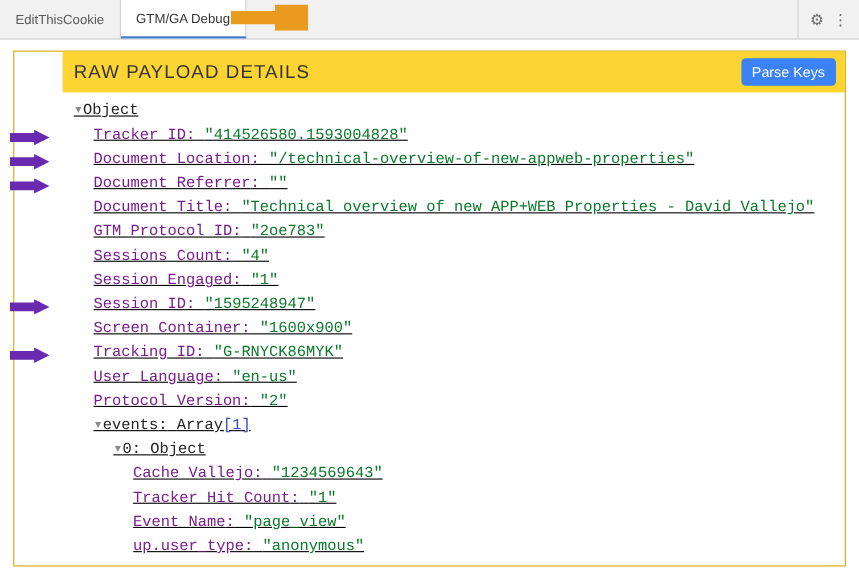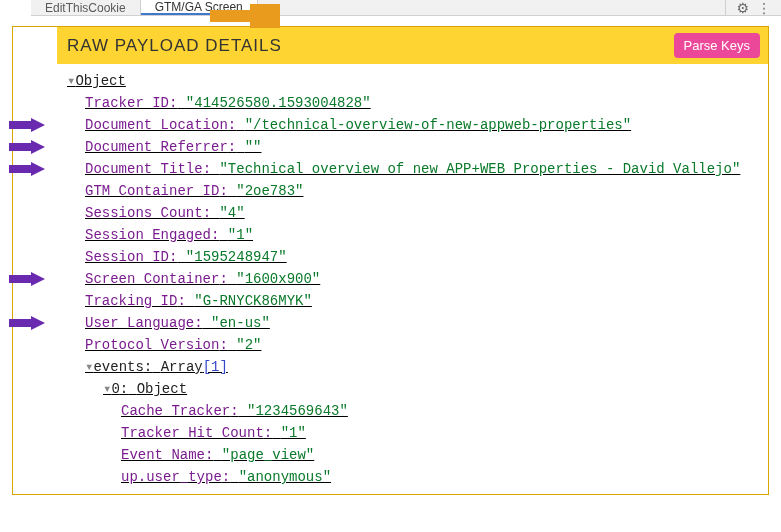--- a/index.html
+++ b/index.html
@@ -6,27 +6,26 @@
   body {
     font-family: "Segoe UI", Tahoma, sans-serif;
     font-size: 13px;
     background: #fff;
     width: 781px;
     height: 532px;
     overflow: hidden;
     position: relative;
   }
   .tabbar {
-    height: 16px;
+    height: 36px;
     border-bottom: 1px solid #d0d0d0;
     display: flex;
     align-items: stretch;
     background: #f1f1f1;
     position: relative;
-    margin-left: 31px;
   }
   .tab {
     padding: 0 14px;
     display: flex;
     align-items: center;
     color: #5a5a5a;
     font-size: 12px;
     border-right: 1px solid #d0d0d0;
     cursor: pointer;
   }
@@ -60,21 +59,21 @@
     justify-content: space-between;
     padding: 6px 8px 6px 10px;
   }
   .panel-title {
     font-family: "Trebuchet MS", "Segoe UI", sans-serif;
     font-size: 17px;
     letter-spacing: 1px;
     color: #333;
   }
   .parse-btn {
-    background: #ec4899;
+    background: #3b82f6;
     color: #fff;
     border: none;
     border-radius: 4px;
     padding: 5px 10px;
     font-size: 13px;
     cursor: pointer;
   }
   .tree {
     font-family: Consolas, "Courier New", monospace;
     font-size: 14px;
@@ -111,55 +110,55 @@
 </style>
 </head>
 <body>
 
 <svg class="big-arrow" viewBox="0 0 70 24">
   <polygon points="70,0 70,24 40,24 40,18 0,18 0,6 40,6 40,0" fill="#e89b1c"></polygon>
 </svg>
 
 <div class="tabbar">
   <div class="tab">EditThisCookie</div>
-  <div class="tab active">GTM/GA Screen</div>
+  <div class="tab active">GTM/GA Debug</div>
   <div class="tab-spacer"></div>
   <div class="tab-icons">
     <span class="gear">⚙</span>
     <span class="dots">⋮</span>
   </div>
 </div>
 
 <div class="content-wrap">
   <div class="panel">
     <div class="panel-header">
       <span class="panel-title">RAW PAYLOAD DETAILS</span>
       <button class="parse-btn">Parse Keys</button>
     </div>
     <div class="tree">
       <div class="row"><span class="toggle">▾</span><span class="plain">Object</span></div>
 
       <div class="row ind1"><span class="key">Tracker ID</span><span class="key">:</span><span> </span><span class="val">"414526580.1593004828"</span></div>
       <div class="row ind1"><span class="key">Document Location</span><span class="key">:</span><span> </span><span class="val">"/technical-overview-of-new-appweb-properties"</span></div>
       <div class="row ind1"><span class="key">Document Referrer</span><span class="key">:</span><span> </span><span class="val">""</span></div>
       <div class="row ind1"><span class="key">Document Title</span><span class="key">:</span><span> </span><span class="val">"Technical overview of new APP+WEB Properties - David Vallejo"</span></div>
-      <div class="row ind1"><span class="key">GTM Container ID</span><span class="key">:</span><span> </span><span class="val">"2oe783"</span></div>
+      <div class="row ind1"><span class="key">GTM Protocol ID</span><span class="key">:</span><span> </span><span class="val">"2oe783"</span></div>
       <div class="row ind1"><span class="key">Sessions Count</span><span class="key">:</span><span> </span><span class="val">"4"</span></div>
       <div class="row ind1"><span class="key">Session Engaged</span><span class="key">:</span><span> </span><span class="val">"1"</span></div>
       <div class="row ind1"><span class="key">Session ID</span><span class="key">:</span><span> </span><span class="val">"1595248947"</span></div>
       <div class="row ind1"><span class="key">Screen Container</span><span class="key">:</span><span> </span><span class="val">"1600x900"</span></div>
       <div class="row ind1"><span class="key">Tracking ID</span><span class="key">:</span><span> </span><span class="val">"G-RNYCK86MYK"</span></div>
       <div class="row ind1"><span class="key">User Language</span><span class="key">:</span><span> </span><span class="val">"en-us"</span></div>
       <div class="row ind1"><span class="key">Protocol Version</span><span class="key">:</span><span> </span><span class="val">"2"</span></div>
 
       <div class="row ind1"><span class="toggle">▾</span><span class="plain">events</span><span class="plain">:</span><span> </span><span class="plain">Array</span><span class="arridx">[1]</span></div>
 
       <div class="row ind2"><span class="toggle">▾</span><span class="plain">0</span><span class="plain">:</span><span> </span><span class="plain">Object</span></div>
 
-      <div class="row ind3"><span class="key">Cache Tracker</span><span class="key">:</span><span> </span><span class="val">"1234569643"</span></div>
+      <div class="row ind3"><span class="key">Cache Vallejo</span><span class="key">:</span><span> </span><span class="val">"1234569643"</span></div>
       <div class="row ind3"><span class="key">Tracker Hit Count</span><span class="key">:</span><span> </span><span class="val">"1"</span></div>
       <div class="row ind3"><span class="key">Event Name</span><span class="key">:</span><span> </span><span class="val">"page_view"</span></div>
       <div class="row ind3"><span class="key">up.user_type</span><span class="key">:</span><span> </span><span class="val">"anonymous"</span></div>
     </div>
   </div>
 </div>
 
 <svg class="purple-arrow" style="top:118px" viewBox="0 0 36 14">
     <polygon points="0,3 22,3 22,0 36,7 22,14 22,11 0,11" fill="#6a2ab0"></polygon>
   </svg>

